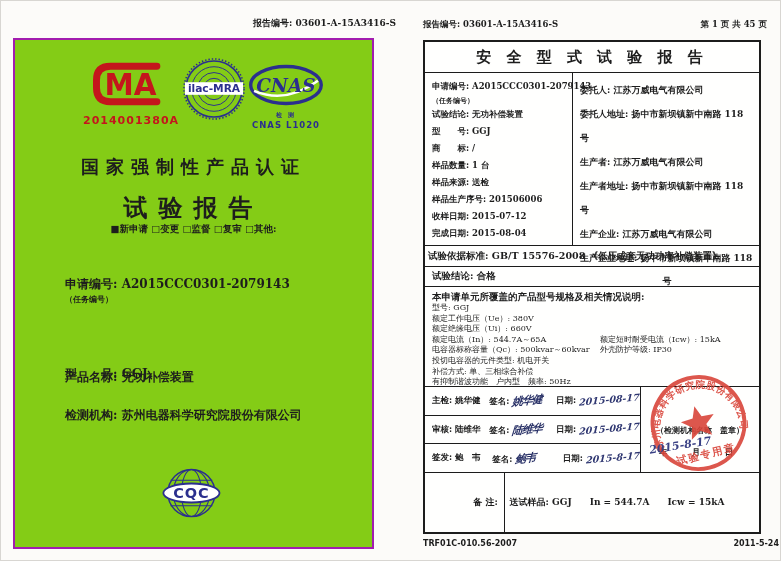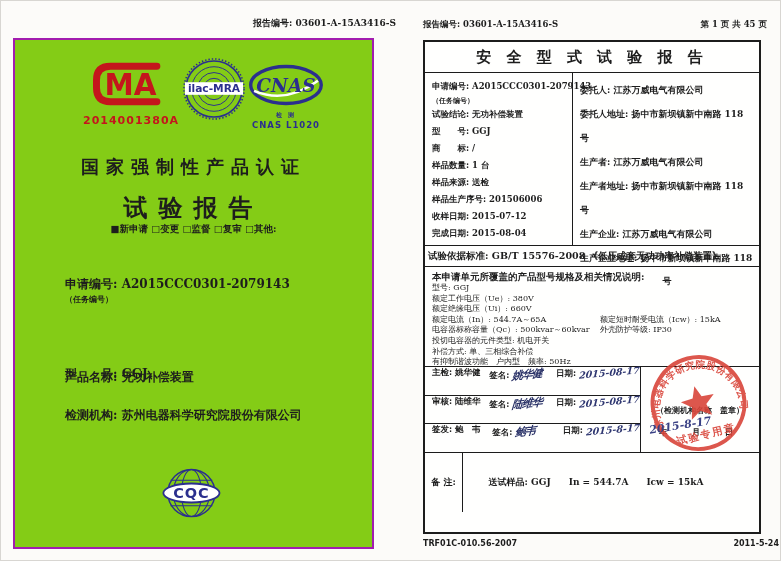--- a/index.html
+++ b/index.html
@@ -20,38 +20,38 @@
   .lp-title2{position:absolute;left:0;top:152px;width:100%;text-align:center;font-size:24px;font-weight:bold;letter-spacing:11px;}
   .lp-apply{position:absolute;left:0;top:183px;width:100%;text-align:center;font-size:9.5px;font-weight:bold;}
   .lp-field{position:absolute;left:50px;font-size:12px;font-weight:bold;white-space:nowrap;}
   .lp-note{position:absolute;left:50px;font-size:8px;font-weight:bold;}
   .logo-cqc{position:absolute;left:50%;top:424px;transform:translateX(-54%);}
   
   .page-right{position:absolute;left:388px;top:0;width:393px;height:561px;}
   .rp-head{position:absolute;top:19px;left:35px;right:14px;display:flex;justify-content:space-between;font-size:8.5px;font-weight:bold;}
   .rp-table{position:absolute;left:35px;top:40px;width:334px;height:490px;border:2px solid #1c1c1c;background:#fffffe;display:flex;flex-direction:column;box-sizing:content-box;}
   .row{border-bottom:1px solid #1c1c1c;box-sizing:border-box;}
-  .row:last-child{border-bottom:none;}
+  .row:last-child{border-bottom:none;padding-left:42px;}
   .r-title{height:31px;display:flex;align-items:center;justify-content:center;font-size:15px;font-weight:bold;letter-spacing:5px;white-space:nowrap;}
   .r-info{height:173px;display:flex;}
   .info-l{width:148px;border-right:1px solid #1c1c1c;box-sizing:border-box;padding:5px 2px 0 7px;font-size:8.5px;font-weight:bold;}
   .info-l .ln{line-height:17px;white-space:nowrap;}
   .info-l .ln.small{font-size:7px;line-height:11px;}
   .info-r{flex:1;padding:5px 5px 0 7px;font-size:9px;font-weight:bold;}
   .info-r .ln{line-height:24px;}
   .info-r .ln.center{text-align:center;line-height:22px;}
   .r-std{height:21px;display:flex;align-items:center;padding-left:3px;font-size:9.5px;font-weight:bold;white-space:nowrap;}
   .r-concl{height:20px;display:flex;align-items:center;padding-left:7px;font-size:9.5px;font-weight:bold;}
   .r-spec{height:100px;padding:3px 0 0 7px;}
   .spec-head{font-size:9.5px;font-weight:bold;line-height:13px;}
   .spec-ln{font-size:8px;line-height:10.6px;white-space:nowrap;}
   .spec-a{display:inline-block;min-width:168px;}
   .r-sign{height:86px;display:flex;position:relative;}
   .sign-left{width:216px;border-right:1px solid #1c1c1c;box-sizing:border-box;display:flex;flex-direction:column;}
-  .sign-row{flex:1;border-bottom:1px solid #1c1c1c;display:flex;align-items:flex-start;padding-left:7px;font-size:8.5px;font-weight:bold;white-space:nowrap;}
+  .sign-row{flex:1;border-bottom:1px solid #1c1c1c;display:flex;align-items:center;padding-left:7px;font-size:8.5px;font-weight:bold;white-space:nowrap;}
   .sign-row:last-child{border-bottom:none;}
   .sign-role{width:70px;}
   .sign-grp{width:82px;}
   .hand-sign{display:inline-block;font-style:italic;color:#2b3368;font-size:11px;letter-spacing:-1px;transform:rotate(-6deg) skewX(-10deg);font-weight:bold;}
   .hand-date{display:inline-block;font-style:italic;color:#2e3670;font-size:9.5px;transform:rotate(-5deg) skewX(-8deg);font-weight:bold;}
   .stamp-cell{flex:1;position:relative;overflow:visible;}
   .stamp-caption{position:absolute;top:38px;left:0;width:100%;text-align:center;font-size:8px;font-weight:bold;z-index:2;}
   .stamp-dateline{position:absolute;top:60px;left:0;width:100%;text-align:center;font-size:8.5px;font-weight:bold;letter-spacing:8px;z-index:2;}
   .stamp-hand{position:absolute;top:52px;left:8px;font-style:italic;color:#394084;font-size:11px;transform:rotate(-9deg);z-index:4;font-weight:bold;}
   .seal{position:absolute;top:-16px;left:6px;z-index:3;opacity:0.9;transform:rotate(-14deg);}
@@ -165,20 +165,21 @@
           <div class="ln">委托人地址: 扬中市新坝镇新中南路 118 号</div>
           <div class="ln">生产者: 江苏万威电气有限公司</div>
           <div class="ln">生产者地址: 扬中市新坝镇新中南路 118 号</div>
           <div class="ln">生产企业: 江苏万威电气有限公司</div>
           <div class="ln">生产企业地址: 扬中市新坝镇新中南路 118</div>
           <div class="ln center">号</div>
         </div>
       </div>
 
       <div class="row r-std">试验依据标准: GB/T 15576-2008 《低压成套无功功率补偿装置》</div>
+      <div class="row r-concl">试验结论: 合格</div>
 
       <div class="row r-spec">
         <div class="spec-head">本申请单元所覆盖的产品型号规格及相关情况说明:</div>
         <div class="spec-ln"><span class="spec-a">型号: GGJ</span><span></span></div>
         <div class="spec-ln"><span class="spec-a">额定工作电压（Ue）: 380V</span><span></span></div>
         <div class="spec-ln"><span class="spec-a">额定绝缘电压（Ui）: 660V</span><span></span></div>
         <div class="spec-ln"><span class="spec-a">额定电流（In）: 544.7A～65A</span><span>额定短时耐受电流（Icw）: 15kA</span></div>
         <div class="spec-ln"><span class="spec-a">电容器标称容量（Qc）: 500kvar～60kvar</span><span>外壳防护等级: IP30</span></div>
         <div class="spec-ln"><span class="spec-a">投切电容器的元件类型: 机电开关</span><span></span></div>
         <div class="spec-ln"><span class="spec-a">补偿方式: 单、三相综合补偿</span><span></span></div>

